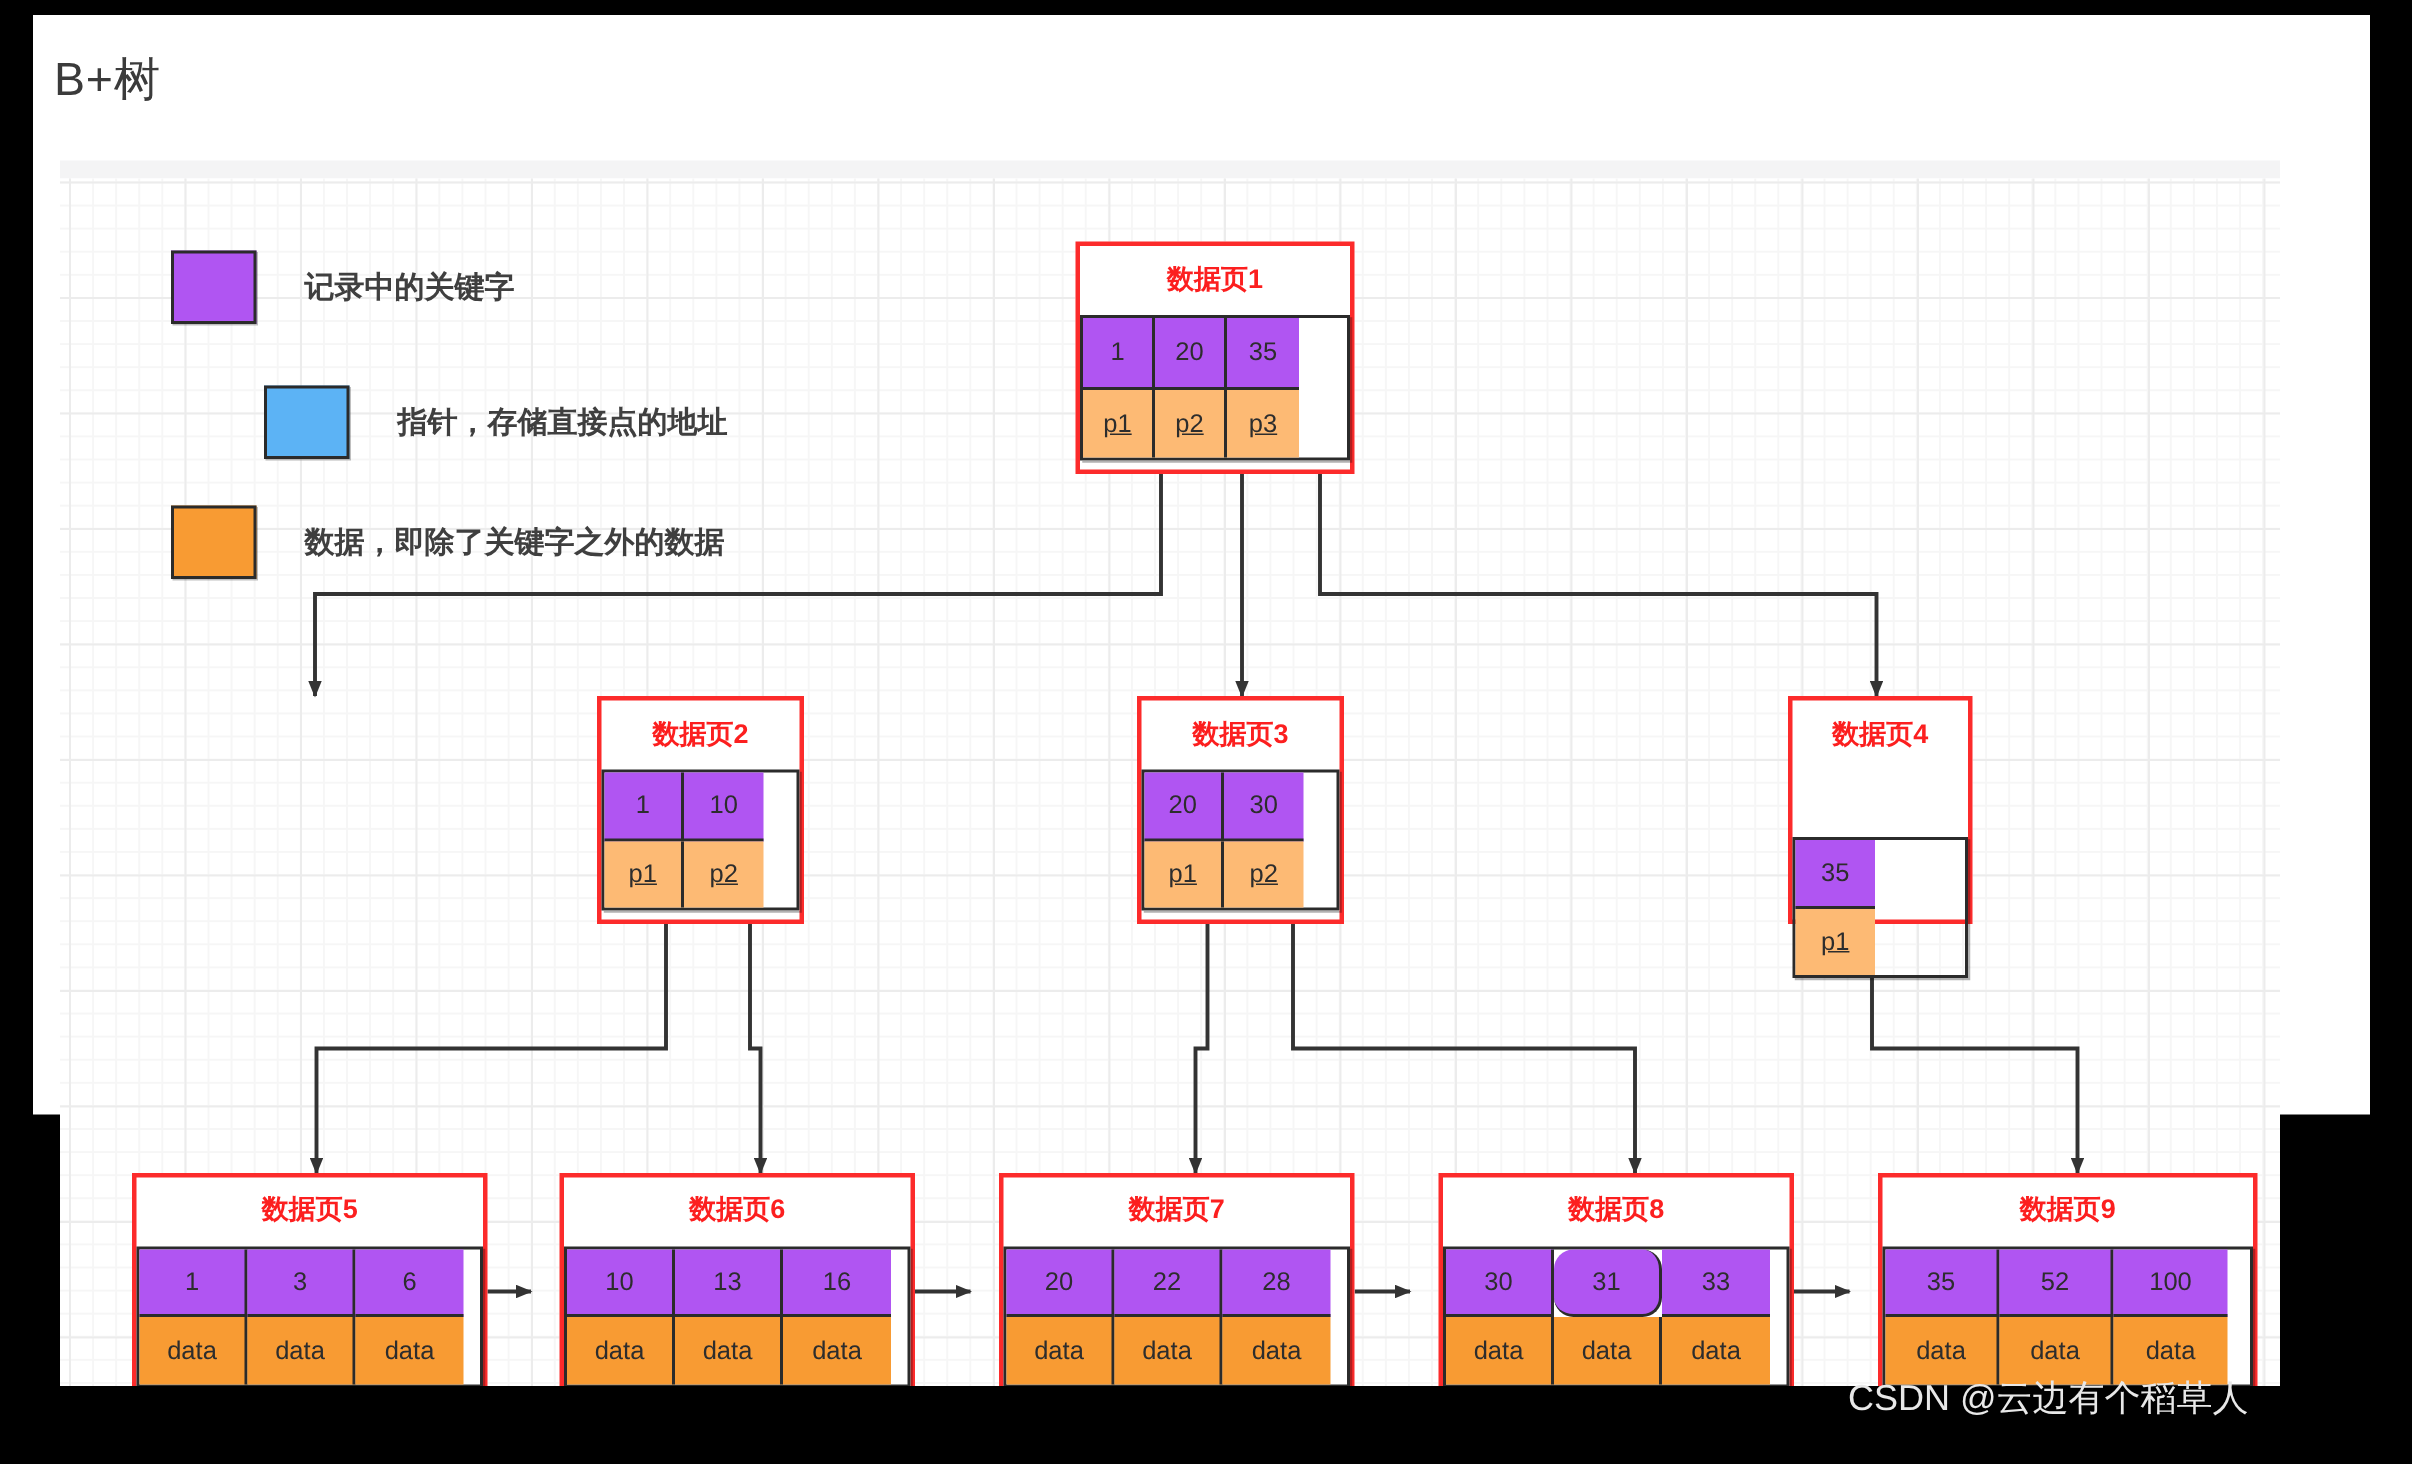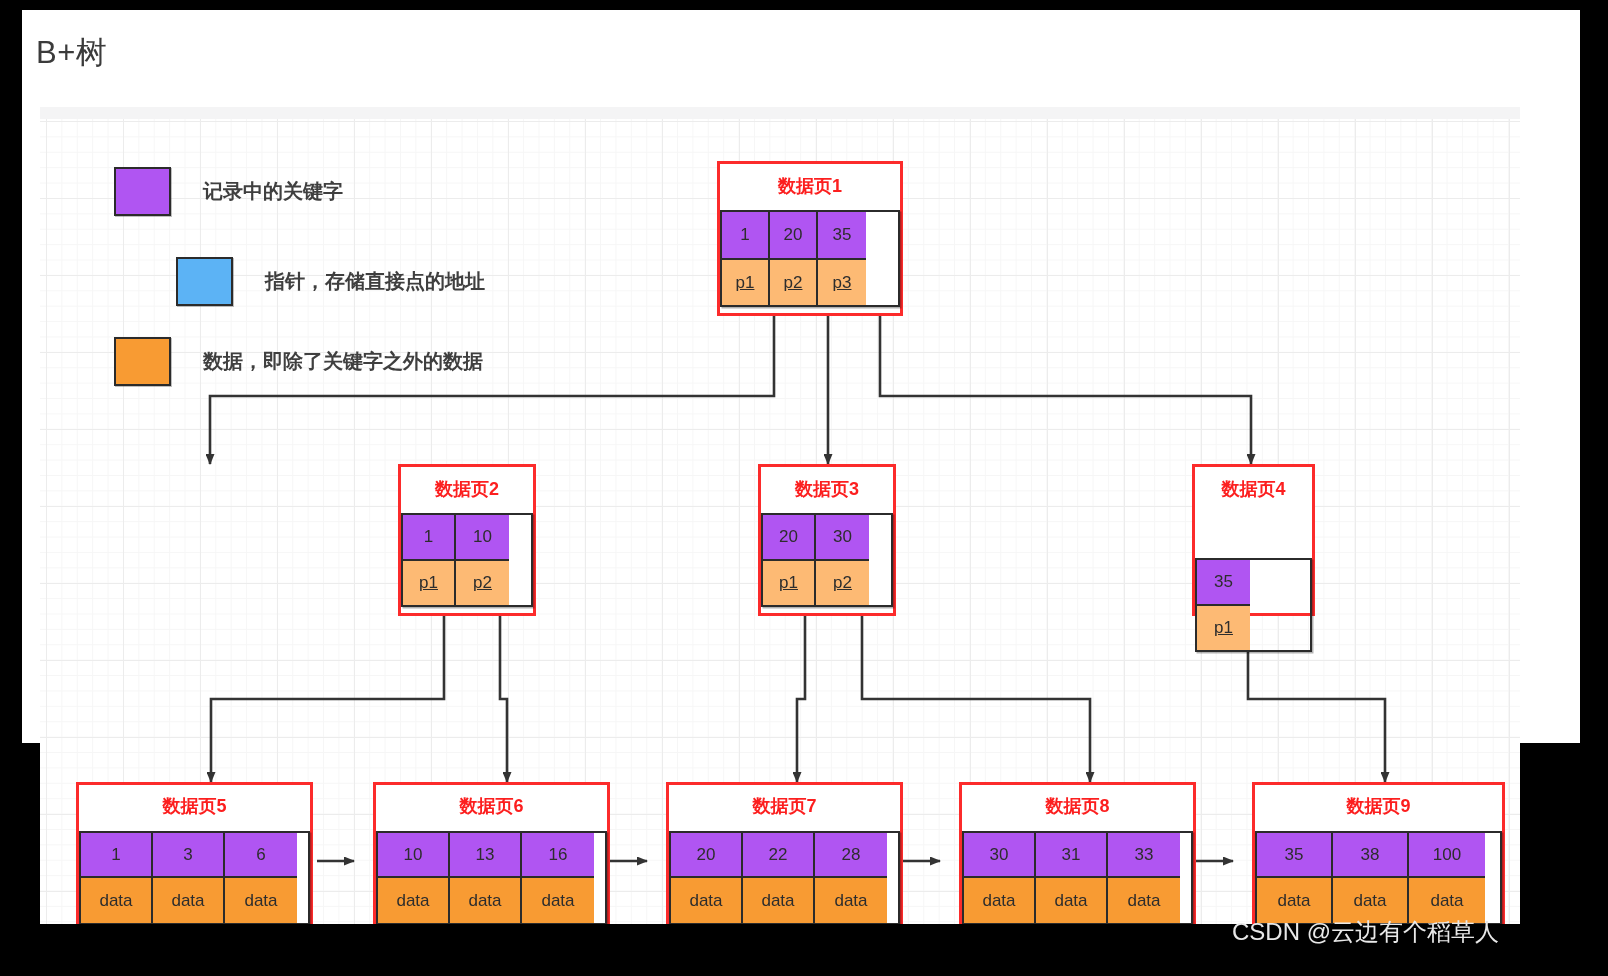--- a/index.html
+++ b/index.html
@@ -241,21 +241,21 @@
         <div class="cellgrid" style="margin-top:12px;">
           <div class="cellrow keys">
             <div class="cell key" style="width:53px;height:46px;">35</div>
           </div>
           <div class="cellrow ptrs">
             <div class="cell ptr" style="width:53px;height:44px;">p1</div>
           </div>
         </div>
       </div>
 
-      <div class="node" style="left:36px; top:663px; width:237px; height:160px; padding-top:9px;">
+      <div class="node" style="left:48px; top:663px; width:237px; height:160px; padding-top:9px;">
         <div class="node-title">数据页5</div>
         <div class="cellgrid" style="margin-top:13px;">
           <div class="cellrow keys">
             <div class="cell key" style="width:72px;height:45px;">1</div>
             <div class="cell key" style="width:72px;height:45px;">3</div>
             <div class="cell key" style="width:72px;height:45px;">6</div>
           </div>
           <div class="cellrow datas">
             <div class="cell data" style="width:72px;height:45px;">data</div>
             <div class="cell data" style="width:72px;height:45px;">data</div>
@@ -294,37 +294,37 @@
             <div class="cell data" style="width:72px;height:45px;">data</div>
           </div>
         </div>
       </div>
 
       <div class="node" style="left:919px; top:663px; width:237px; height:160px; padding-top:9px;">
         <div class="node-title">数据页8</div>
         <div class="cellgrid" style="margin-top:13px;">
           <div class="cellrow keys">
             <div class="cell key" style="width:72px;height:45px;">30</div>
-            <div class="cell key" style="width:72px;height:45px;">31</div>
+            <div class="cell key" style="width:72px;height:45px;border-radius:13px;">31</div>
             <div class="cell key" style="width:72px;height:45px;">33</div>
           </div>
           <div class="cellrow datas">
             <div class="cell data" style="width:72px;height:45px;">data</div>
             <div class="cell data" style="width:72px;height:45px;">data</div>
             <div class="cell data" style="width:72px;height:45px;">data</div>
           </div>
         </div>
       </div>
 
       <div class="node" style="left:1212px; top:663px; width:253px; height:160px; padding-top:9px;">
         <div class="node-title">数据页9</div>
         <div class="cellgrid" style="margin-top:13px;">
           <div class="cellrow keys">
             <div class="cell key" style="width:76px;height:45px;">35</div>
-            <div class="cell key" style="width:76px;height:45px;">38</div>
+            <div class="cell key" style="width:76px;height:45px;">52</div>
             <div class="cell key" style="width:76px;height:45px;">100</div>
           </div>
           <div class="cellrow datas">
             <div class="cell data" style="width:76px;height:45px;">data</div>
             <div class="cell data" style="width:76px;height:45px;">data</div>
             <div class="cell data" style="width:76px;height:45px;">data</div>
           </div>
         </div>
       </div>
 

